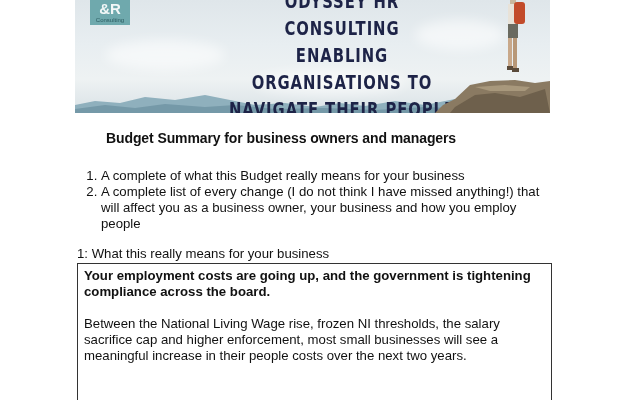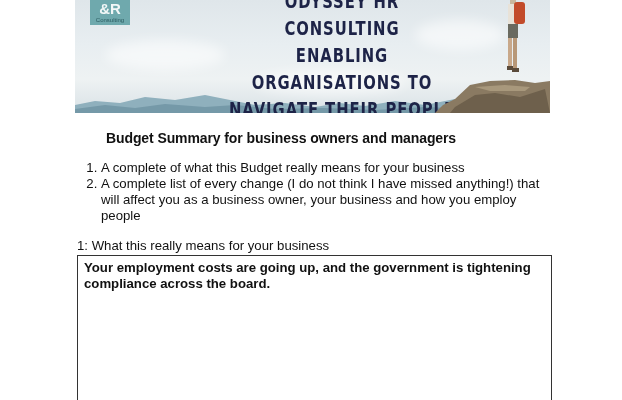--- a/index.html
+++ b/index.html
@@ -95,21 +95,21 @@
       top: 130px;
       width: 475px;
       font-family: "Liberation Sans", sans-serif;
       font-size: 13.2px;
       line-height: 16px;
       color: #111;
     }
     .doc-title {
       font-weight: bold;
       font-size: 14px;
-      margin: 0 0 14px 0;
+      margin: 0 0 22px 0;
       letter-spacing: -0.1px;
       padding-left: 29px;
     }
     .intro {
       margin: 0 0 14px 0;
     }
     ol.find-list {
       margin: 0 0 14px 0;
       padding-left: 24px;
     }
@@ -181,15 +181,16 @@
 
   <ol class="find-list">
     <li>A complete of what this Budget really means for your business</li>
     <li>A complete list of every change (I do not think I have missed anything!) that will affect you as a business owner, your business and how you employ people</li>
   </ol>
 
   <div class="section-heading">1: What this really means for your business</div>
 
   <div class="boxed">
     <p class="lead">Your employment costs are going up, and the government is tightening compliance across the board.</p>
+    <p>Between the National Living Wage rise, frozen NI thresholds, the salary sacrifice cap and higher enforcement, most small businesses will see a meaningful increase in their people costs over the next two years.</p>
 
   </div>
 </div>
 
 </body></html>

